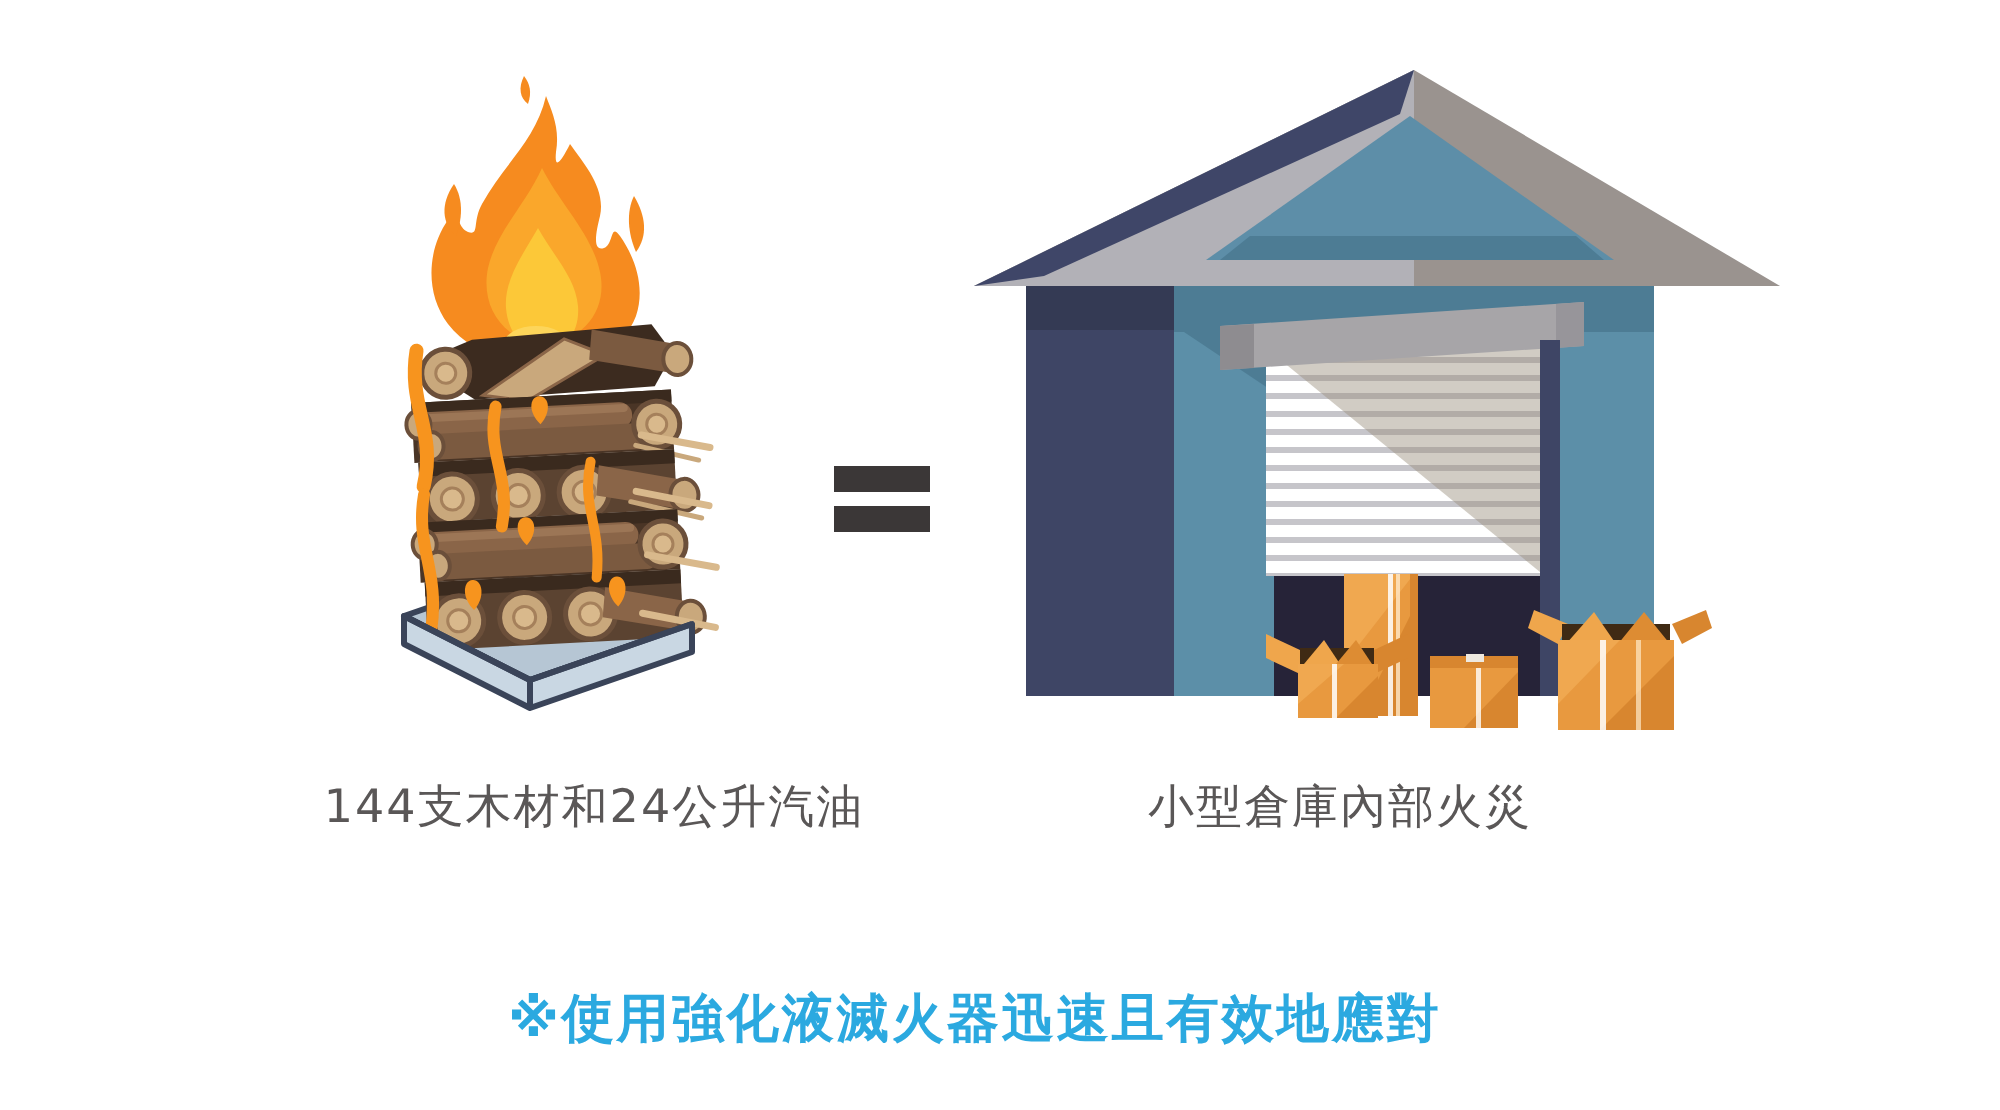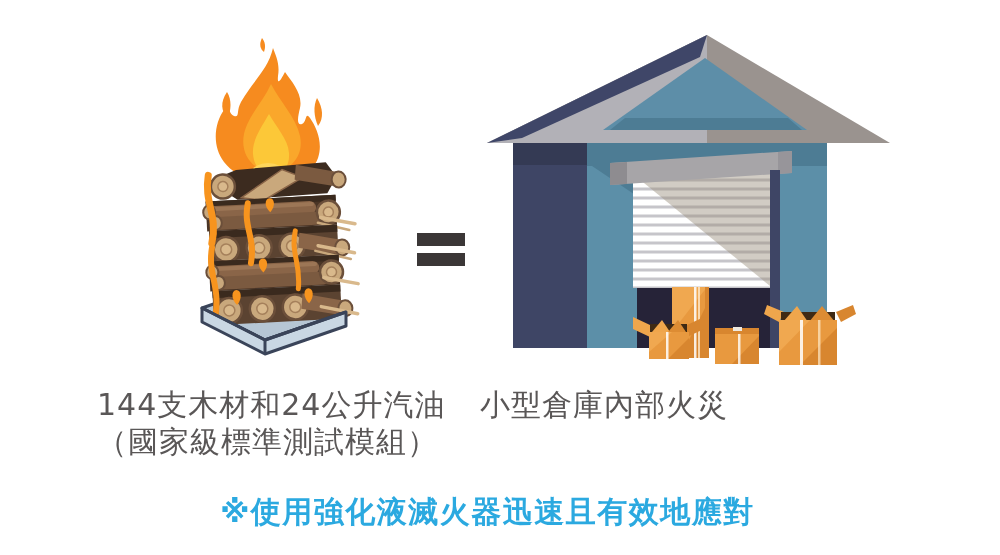--- a/index.html
+++ b/index.html
@@ -2,32 +2,32 @@
 <html><head>
 <meta charset="utf-8">
 <style>
   html,body{margin:0;padding:0;background:#fff;}
   .canvas{
     position:relative;width:1000px;height:555px;background:#FFFFFF;
     font-family:"DejaVu Sans","Liberation Sans",sans-serif;overflow:hidden;
   }
   .illus{position:absolute;}
   .caption{
-    position:absolute;top:386px;width:400px;text-align:left;
-    color:#5A5757;font-size:30px;line-height:37px;letter-spacing:1px;
+    position:absolute;top:386px;width:400px;text-align:center;
+    color:#5A5757;font-size:23px;line-height:37px;letter-spacing:1px;
   }
   .caption-left{left:97px;}
-  .caption-right{left:480px;}
+  .caption-right{left:470px;}
   .equals{position:absolute;left:417px;top:233px;width:48px;height:33px;}
   .equals .bar{position:absolute;left:0;width:48px;height:13px;background:#3B3737;}
   .equals .bar.b1{top:0;}
   .equals .bar.b2{top:20px;}
   .footnote{
     position:absolute;left:0;top:492px;width:975px;text-align:center;
-    color:#2BA9E0;font-size:30px;font-weight:bold;letter-spacing:1.5px;
+    color:#2BA9E0;font-size:26px;font-weight:bold;letter-spacing:1.5px;
   }
 </style>
 </head>
 <body>
 
 <div class="canvas">
 
   <svg class="illus" style="left:150px;top:30px" width="270" height="340" viewBox="150 30 270 340">
 
     <g>
@@ -212,21 +212,20 @@
         <path d="M779,320 L810,320 L779,352 Z" fill="#F0A850"></path>
         <path d="M837,328 L837,365 L800,365 Z" fill="#D8862F"></path>
         <rect x="800" y="320" width="3" height="45" fill="#FFFFFF" opacity="0.85"></rect>
         <rect x="818" y="320" width="2.5" height="45" fill="#FFE9C9" opacity="0.7"></rect>
       </g>
     </g>
   </svg>
 
   <div class="caption caption-left">
     <div>144支木材和24公升汽油</div>
-    <div>（國家級標準測試模組）</div>
   </div>
   <div class="caption caption-right">
     <div>小型倉庫內部火災</div>
   </div>
 
   <div class="footnote">※使用強化液滅火器迅速且有效地應對</div>
 
 </div>
 
 </body></html>

